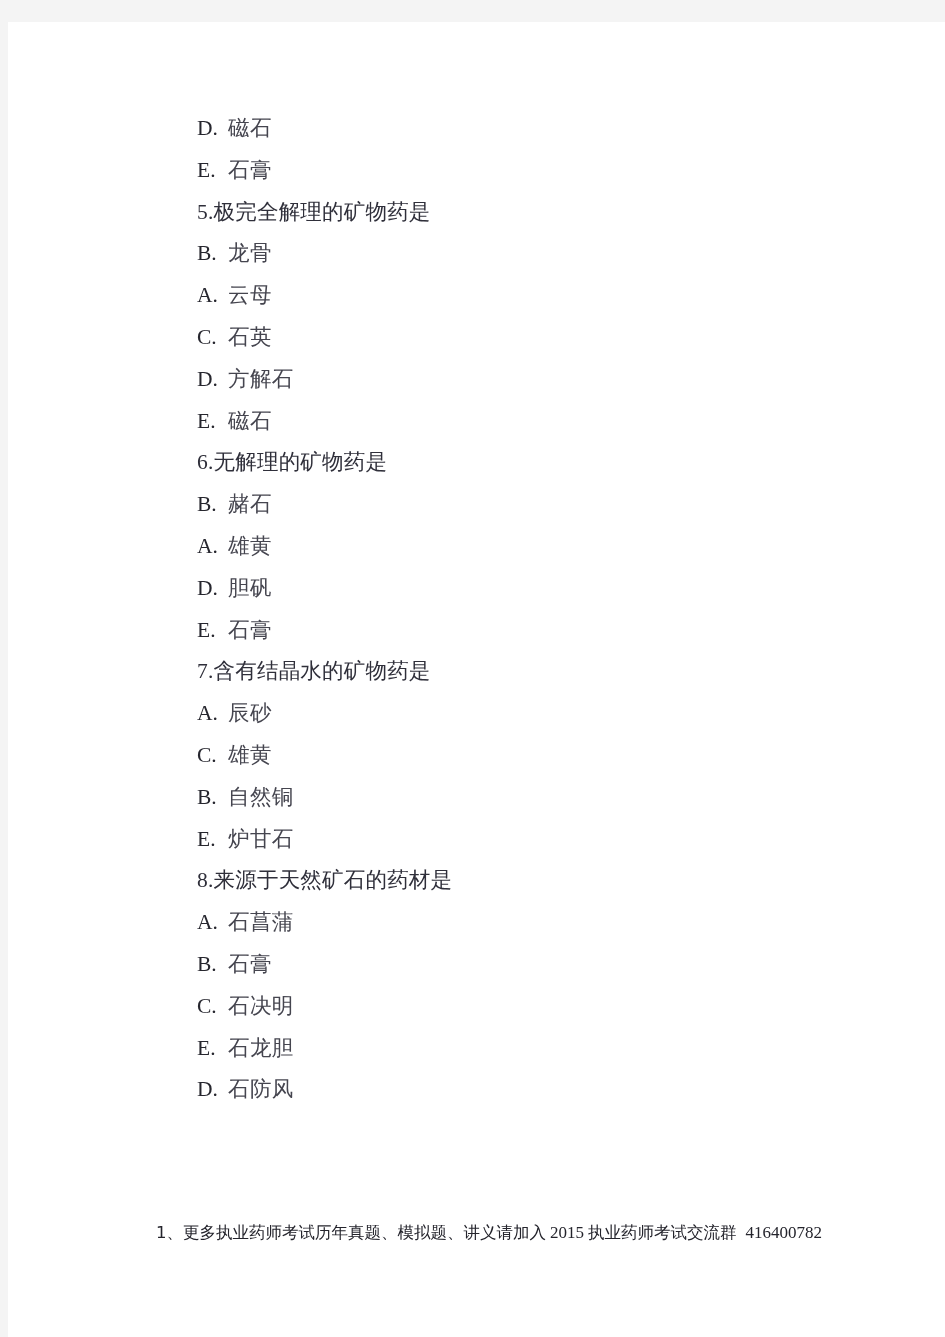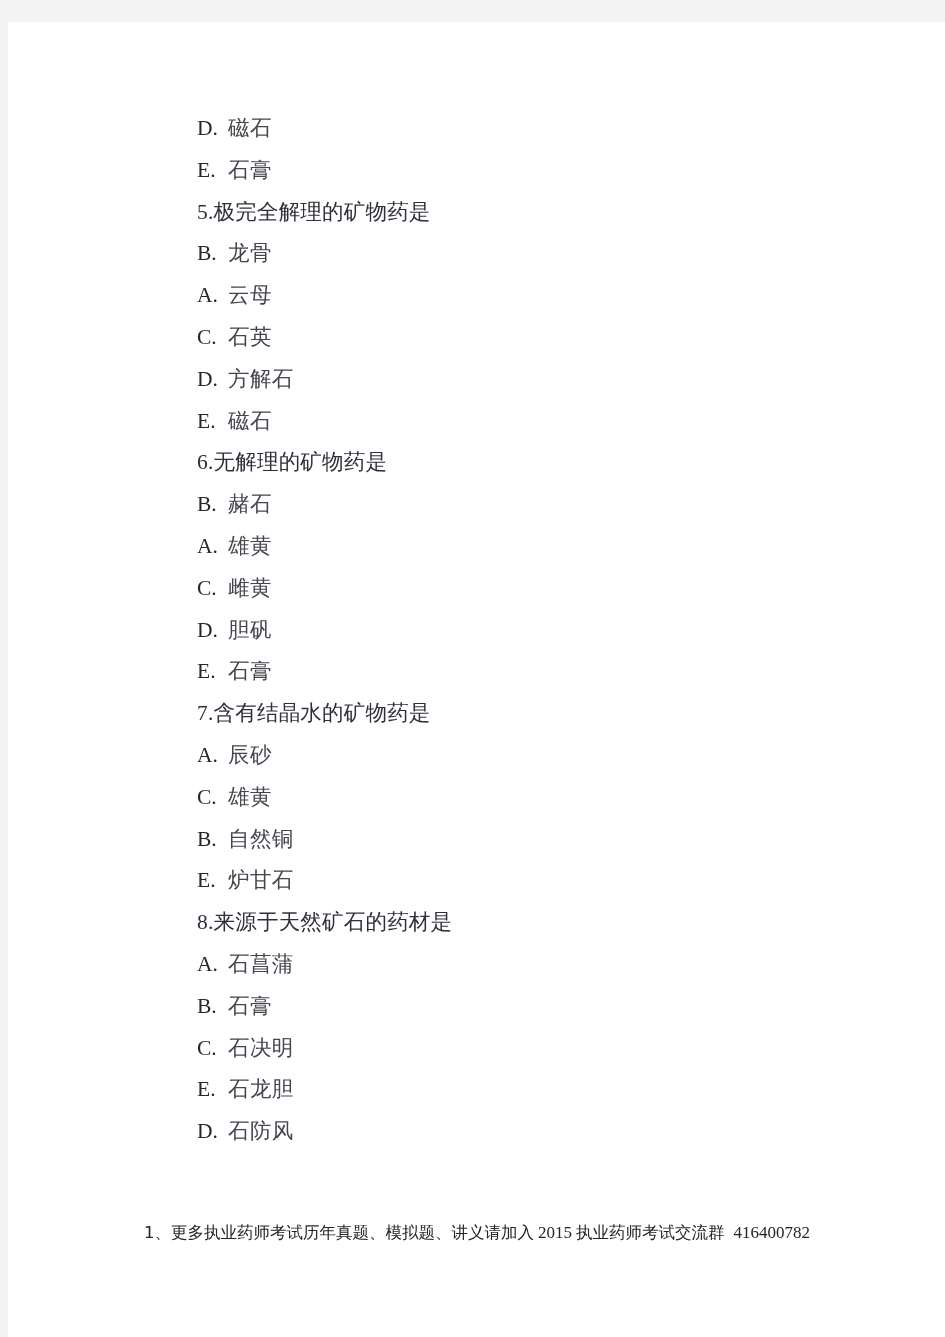--- a/index.html
+++ b/index.html
@@ -67,21 +67,21 @@
     color: #26262e;
   }
   .opt-line .opt-text {
     color: #45454f;
     letter-spacing: 0.4px;
     margin-top: 24px;
   }
 
   #footer {
     position: absolute;
-    left: 136px;
+    left: 148px;
     top: 1198px;
     width: 740px;
     font-family: "DejaVu Sans", "Liberation Sans", sans-serif;
     font-size: 16.5px;
     line-height: 26px;
     color: #24242c;
     white-space: nowrap;
     letter-spacing: 0px;
   }
   #footer .num {
@@ -104,21 +104,20 @@
       <div class="line opt-line"><span class="opt-letter">E.</span><span class="opt-text">石膏</span></div>
       <div class="line q-line"><span class="q-num">5.</span><span class="q-text">极完全解理的矿物药是</span></div>
       <div class="line opt-line"><span class="opt-letter">B.</span><span class="opt-text">龙骨</span></div>
       <div class="line opt-line"><span class="opt-letter">A.</span><span class="opt-text">云母</span></div>
       <div class="line opt-line"><span class="opt-letter">C.</span><span class="opt-text">石英</span></div>
       <div class="line opt-line"><span class="opt-letter">D.</span><span class="opt-text">方解石</span></div>
       <div class="line opt-line"><span class="opt-letter">E.</span><span class="opt-text">磁石</span></div>
       <div class="line q-line"><span class="q-num">6.</span><span class="q-text">无解理的矿物药是</span></div>
       <div class="line opt-line"><span class="opt-letter">B.</span><span class="opt-text">赭石</span></div>
       <div class="line opt-line"><span class="opt-letter">A.</span><span class="opt-text">雄黄</span></div>
-      <div class="line opt-line"><span class="opt-letter">C.</span><span class="opt-text">雌黄</span></div>
       <div class="line opt-line"><span class="opt-letter">D.</span><span class="opt-text">胆矾</span></div>
       <div class="line opt-line"><span class="opt-letter">E.</span><span class="opt-text">石膏</span></div>
       <div class="line q-line"><span class="q-num">7.</span><span class="q-text">含有结晶水的矿物药是</span></div>
       <div class="line opt-line"><span class="opt-letter">A.</span><span class="opt-text">辰砂</span></div>
       <div class="line opt-line"><span class="opt-letter">C.</span><span class="opt-text">雄黄</span></div>
       <div class="line opt-line"><span class="opt-letter">B.</span><span class="opt-text">自然铜</span></div>
       <div class="line opt-line"><span class="opt-letter">E.</span><span class="opt-text">炉甘石</span></div>
       <div class="line q-line"><span class="q-num">8.</span><span class="q-text">来源于天然矿石的药材是</span></div>
       <div class="line opt-line"><span class="opt-letter">A.</span><span class="opt-text">石菖蒲</span></div>
       <div class="line opt-line"><span class="opt-letter">B.</span><span class="opt-text">石膏</span></div>

